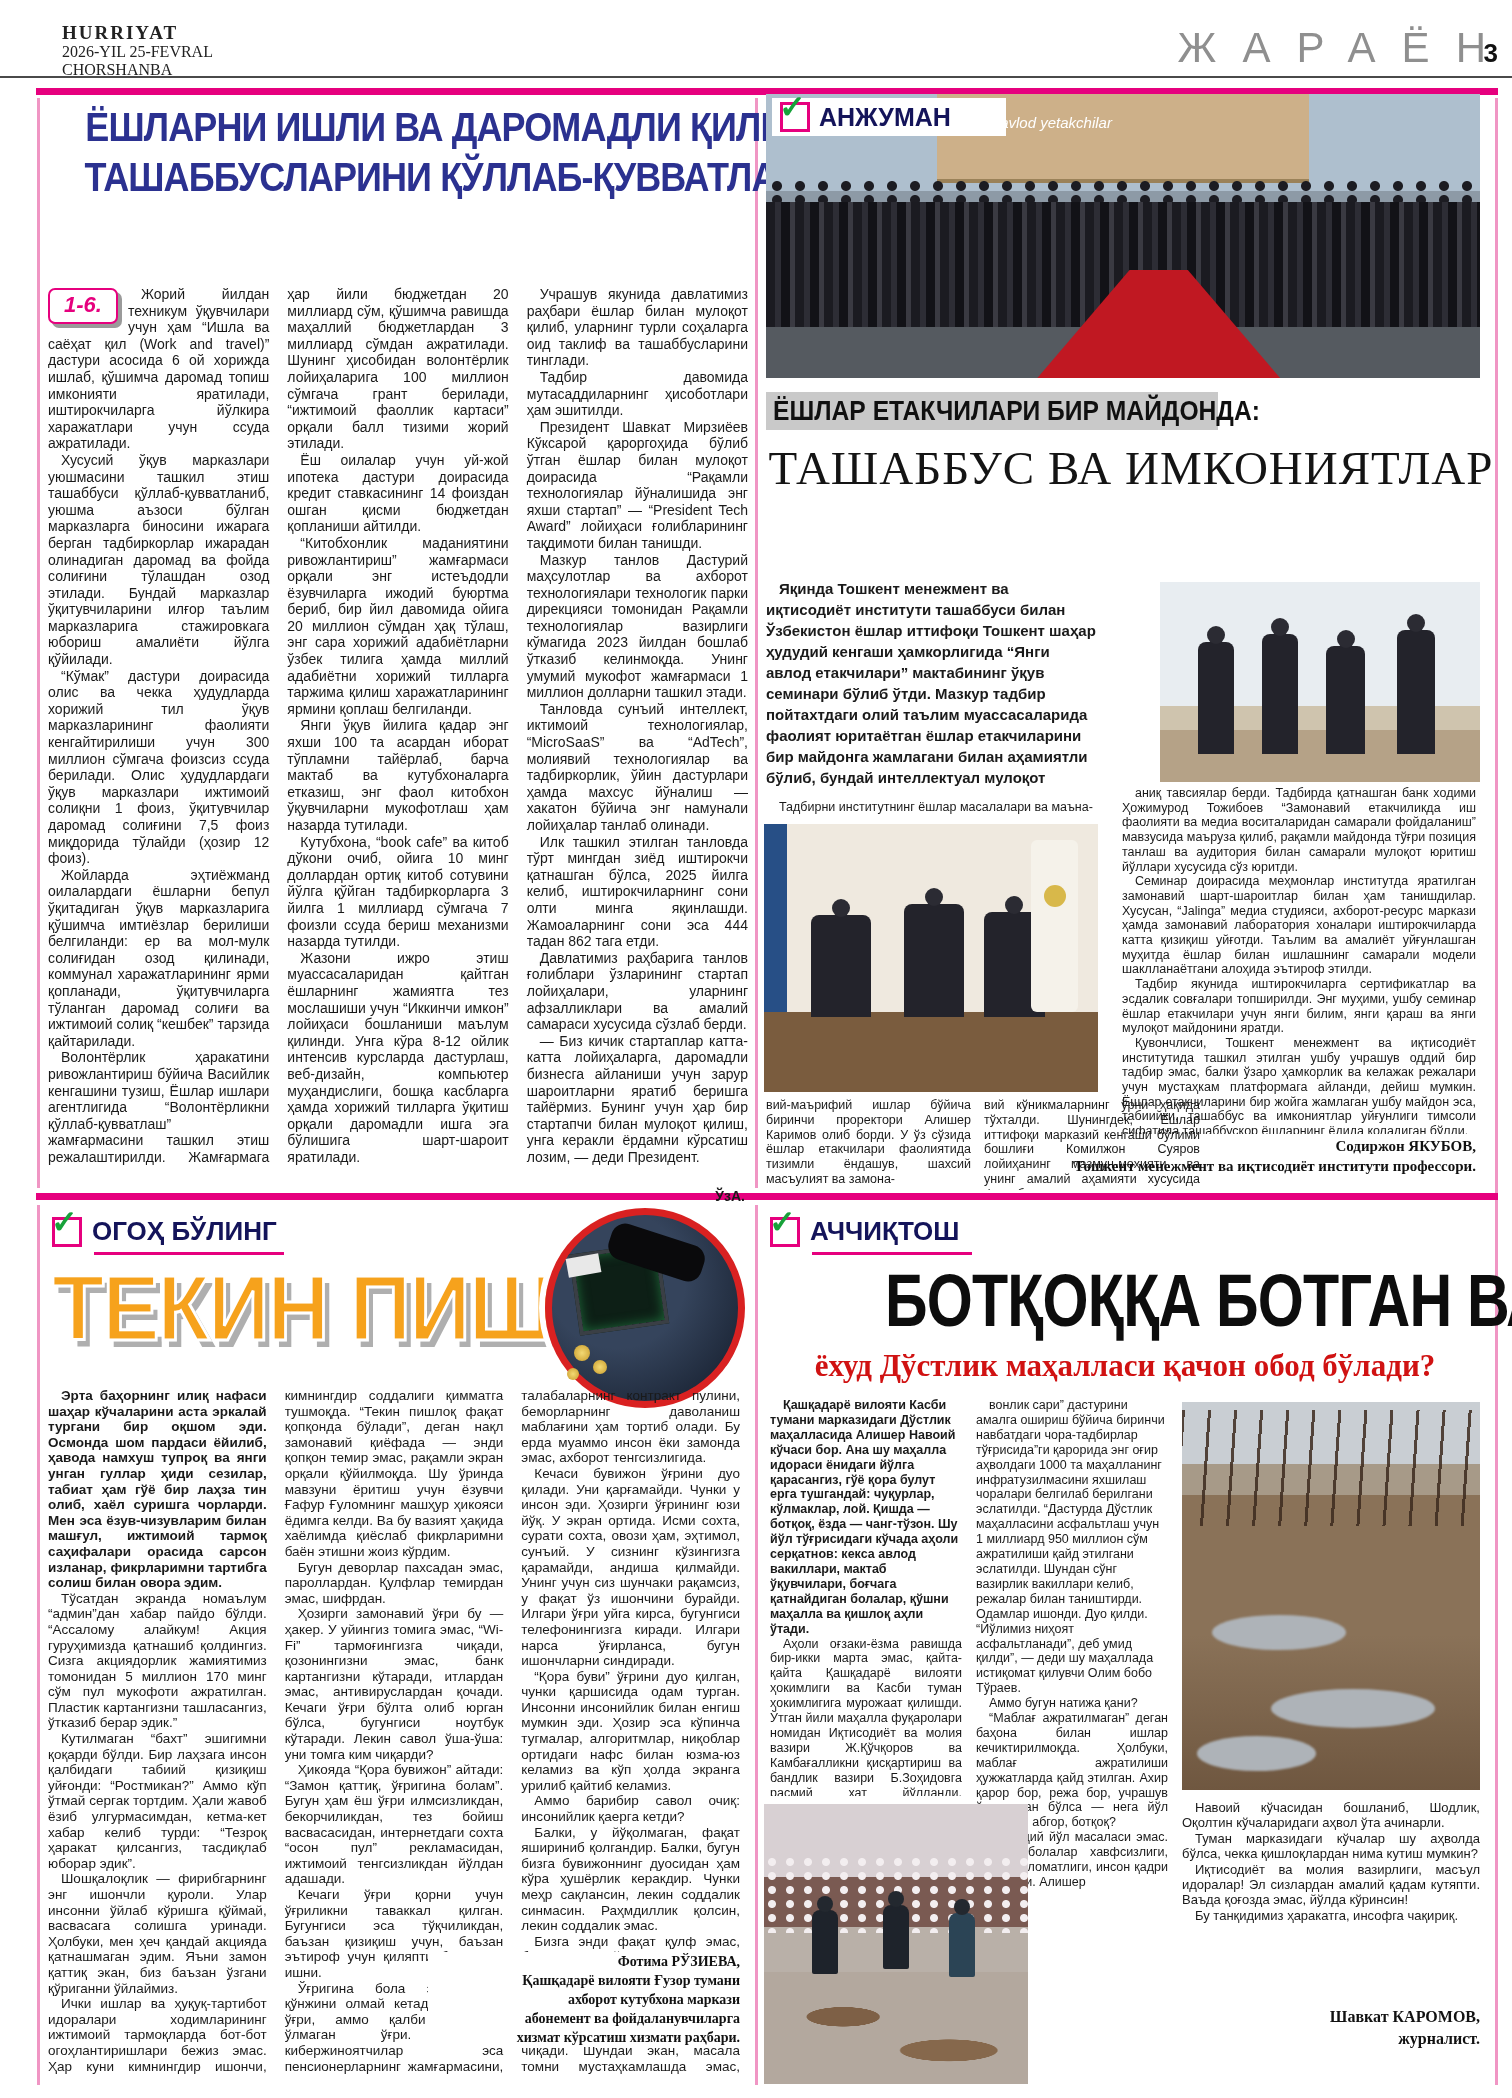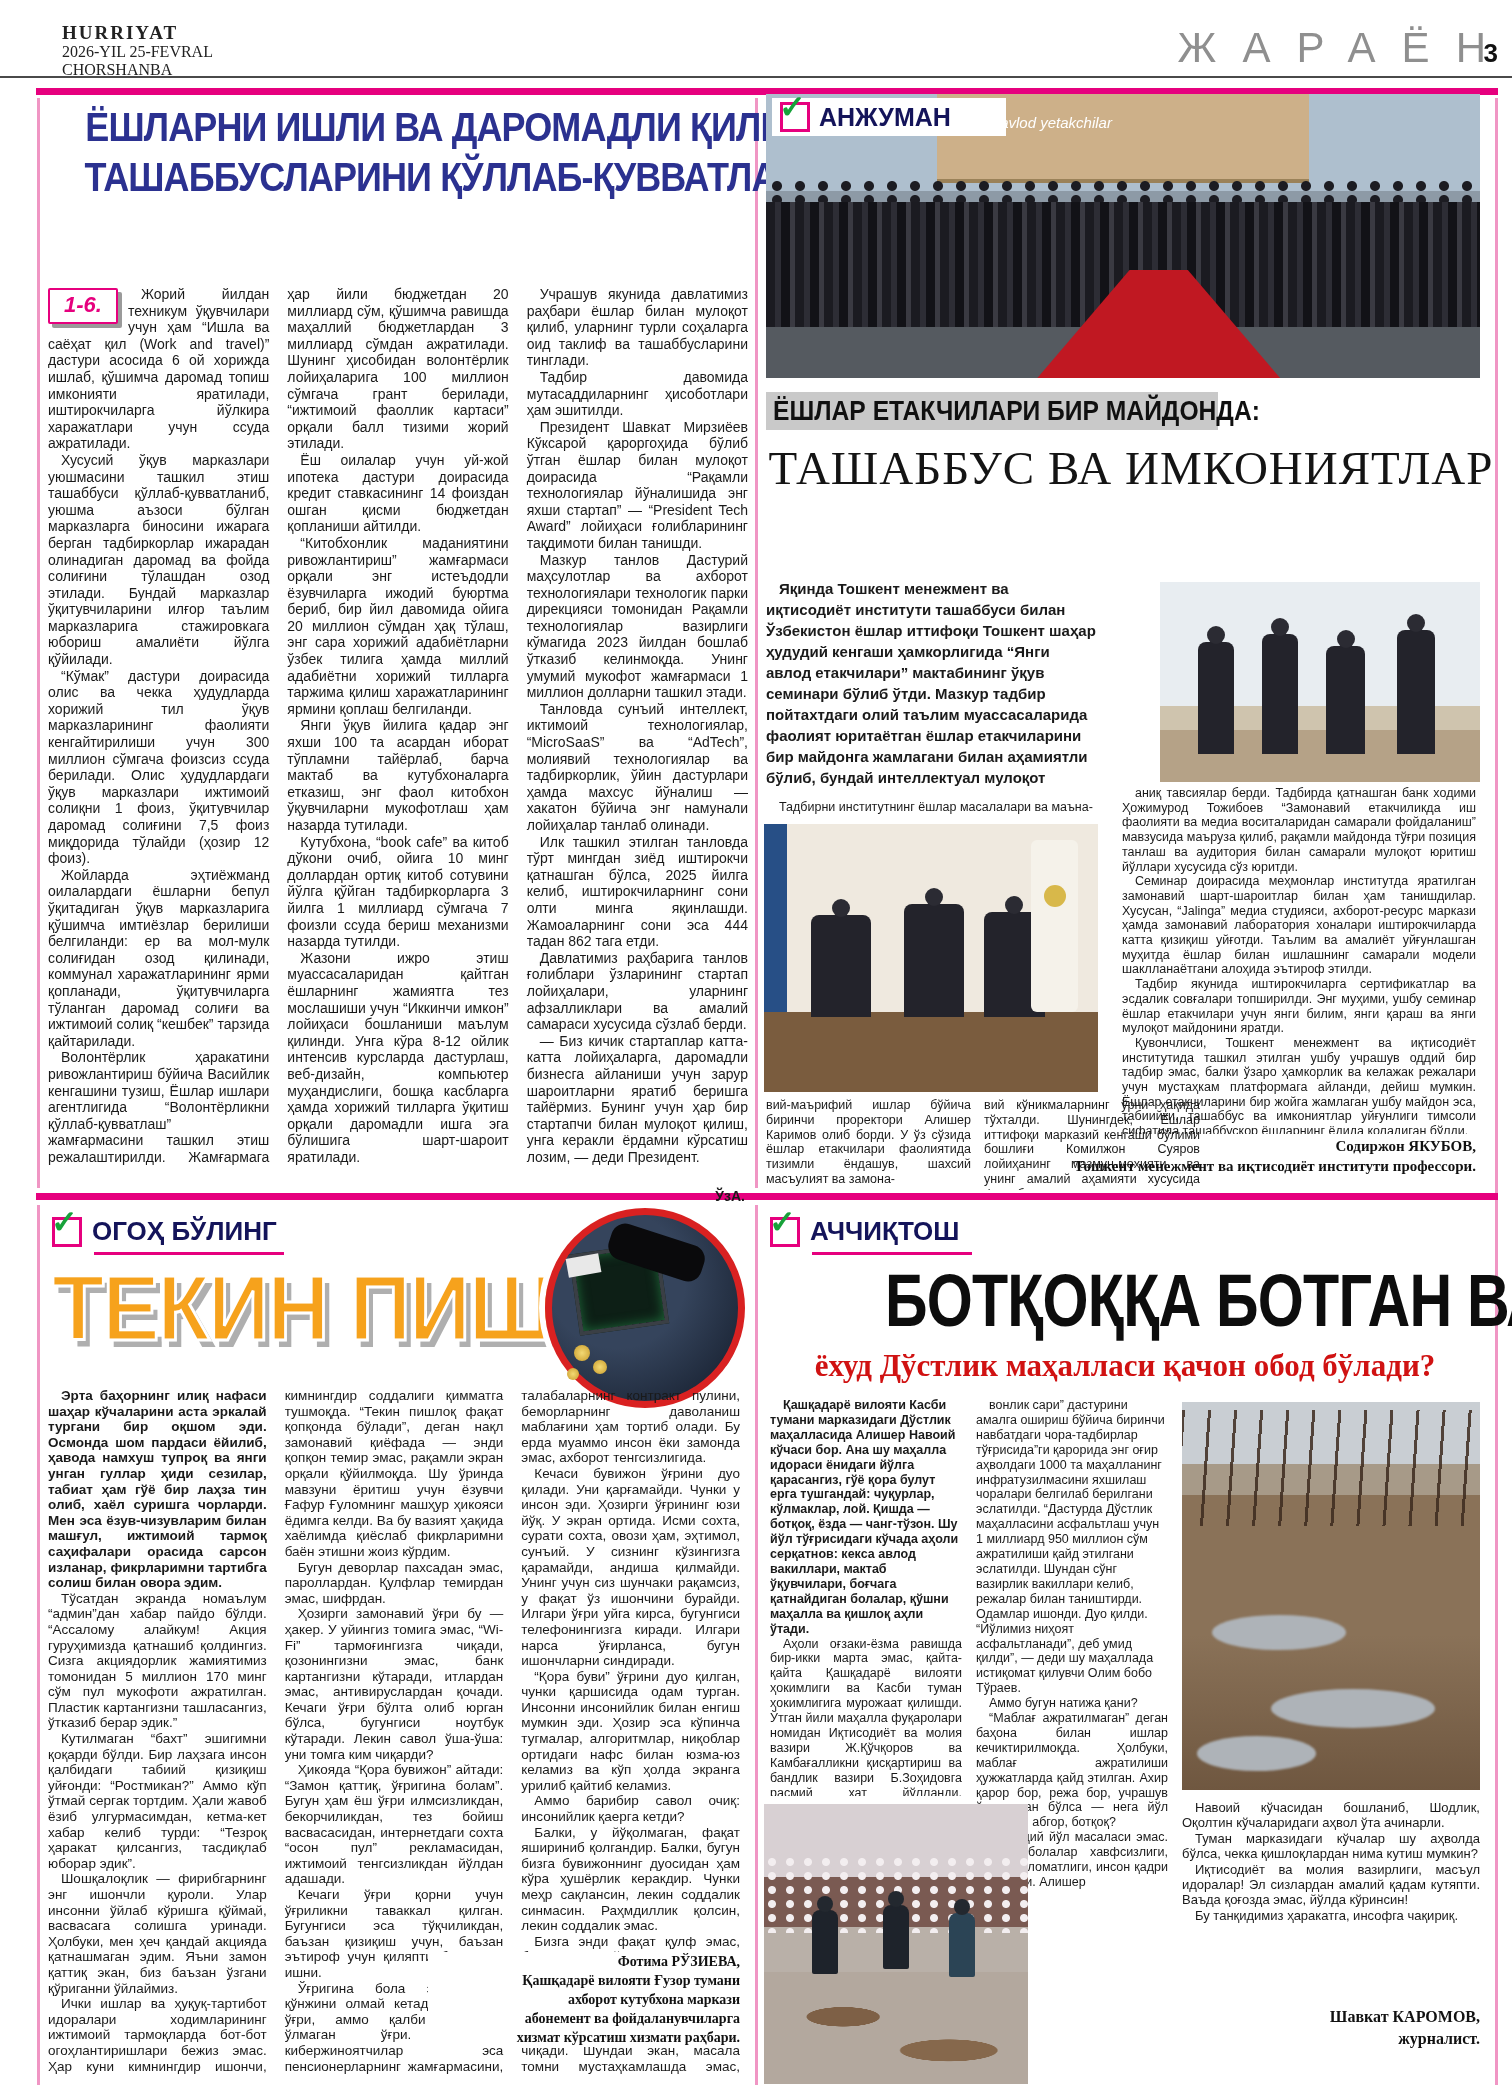--- a/index.html
+++ b/index.html
@@ -20,21 +20,21 @@
 
   
   p{margin:0;text-indent:13px;text-align:justify;}
   .mc3{column-count:3;column-gap:18px;}
   .byline{font-family:"Liberation Serif",serif;font-weight:bold;color:#111;text-align:right;white-space:pre-line;}
 
   
   .h-blue{left:44px;width:706px;text-align:center;color:#2b3190;font-weight:bold;}
   .h-blue span{display:inline-block;transform:scaleX(.9);transform-origin:center;font-size:40px;line-height:46px;letter-spacing:-1px;white-space:nowrap;}
   .a1body{left:48px;top:286px;width:700px;height:884px;font-size:14px;line-height:16.6px;overflow:hidden;}
-  .badge{float:left;width:66px;height:32px;margin:2px 10px 4px 0;border:2px solid #e6007e;border-radius:2px;
+  .badge{float:left;width:66px;height:32px;margin:2px 10px 4px 0;border:2px solid #e6007e;border-radius:7px;
          background:#fff;box-shadow:4px 4px 0 #9a9a9a;color:#e6007e;font-weight:bold;font-style:italic;
          font-size:22px;text-align:center;line-height:30px;}
   .uza{left:520px;top:1148px;width:225px;text-align:right;font-weight:bold;font-size:14px;margin-top:40px;}
 
   
   .seclabel{display:flex;align-items:center;gap:10px;}
   .checkbox{position:relative;width:24px;height:24px;border:3px solid #e6007e;background:#fff;flex:0 0 auto;}
   .checkbox .tick{position:absolute;left:-4px;top:-14px;color:#17a23a;font-size:32px;font-weight:bold;line-height:32px;}
   .seclabel .word{font-size:26px;font-weight:bold;color:#14145a;letter-spacing:0;}
   .label-underline{height:3px;background:#e6007e;}

